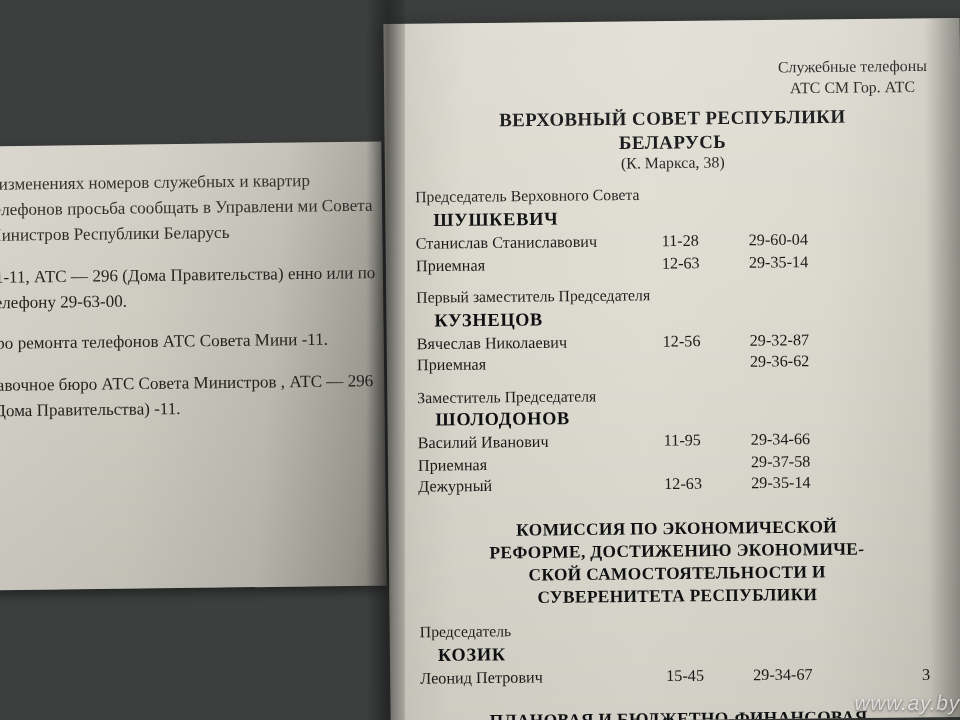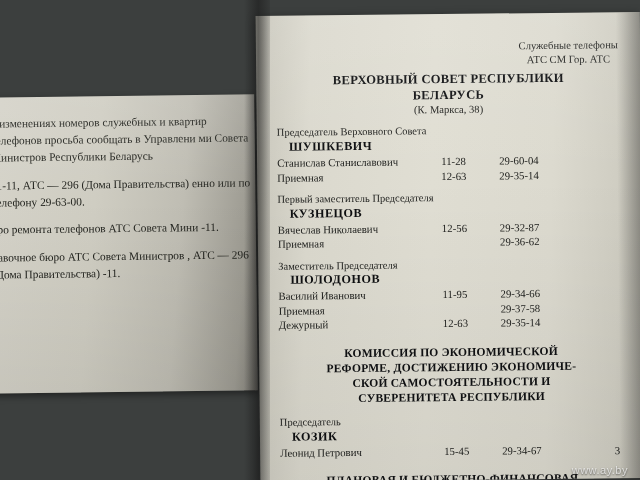--- a/index.html
+++ b/index.html
@@ -159,27 +159,28 @@
   .page-num {
     position: absolute;
     right: 24px;
     bottom: 22px;
     font-size: 11px;
     color: #1b1c1a;
   }
   
   .watermark {
     position: absolute;
-    right: 12px;
+    right: 0;
     bottom: 4px;
     font-family: "Liberation Sans", sans-serif;
-    font-size: 11px;
+    font-size: 14px;
     color: rgba(245,245,245,0.75);
     letter-spacing: 0.5px;
     text-shadow: 0 1px 2px rgba(0,0,0,0.6);
+    font-style: italic;
   }
   
   .sheen {
     position: absolute;
     left: 0; top: 0; right: 0; bottom: 0;
     background: linear-gradient(180deg, rgba(255,255,255,0.10) 0%, rgba(255,255,255,0.0) 35%, rgba(0,0,0,0.06) 100%);
     pointer-events: none;
   }
   .corner-dark {
     position: absolute;

